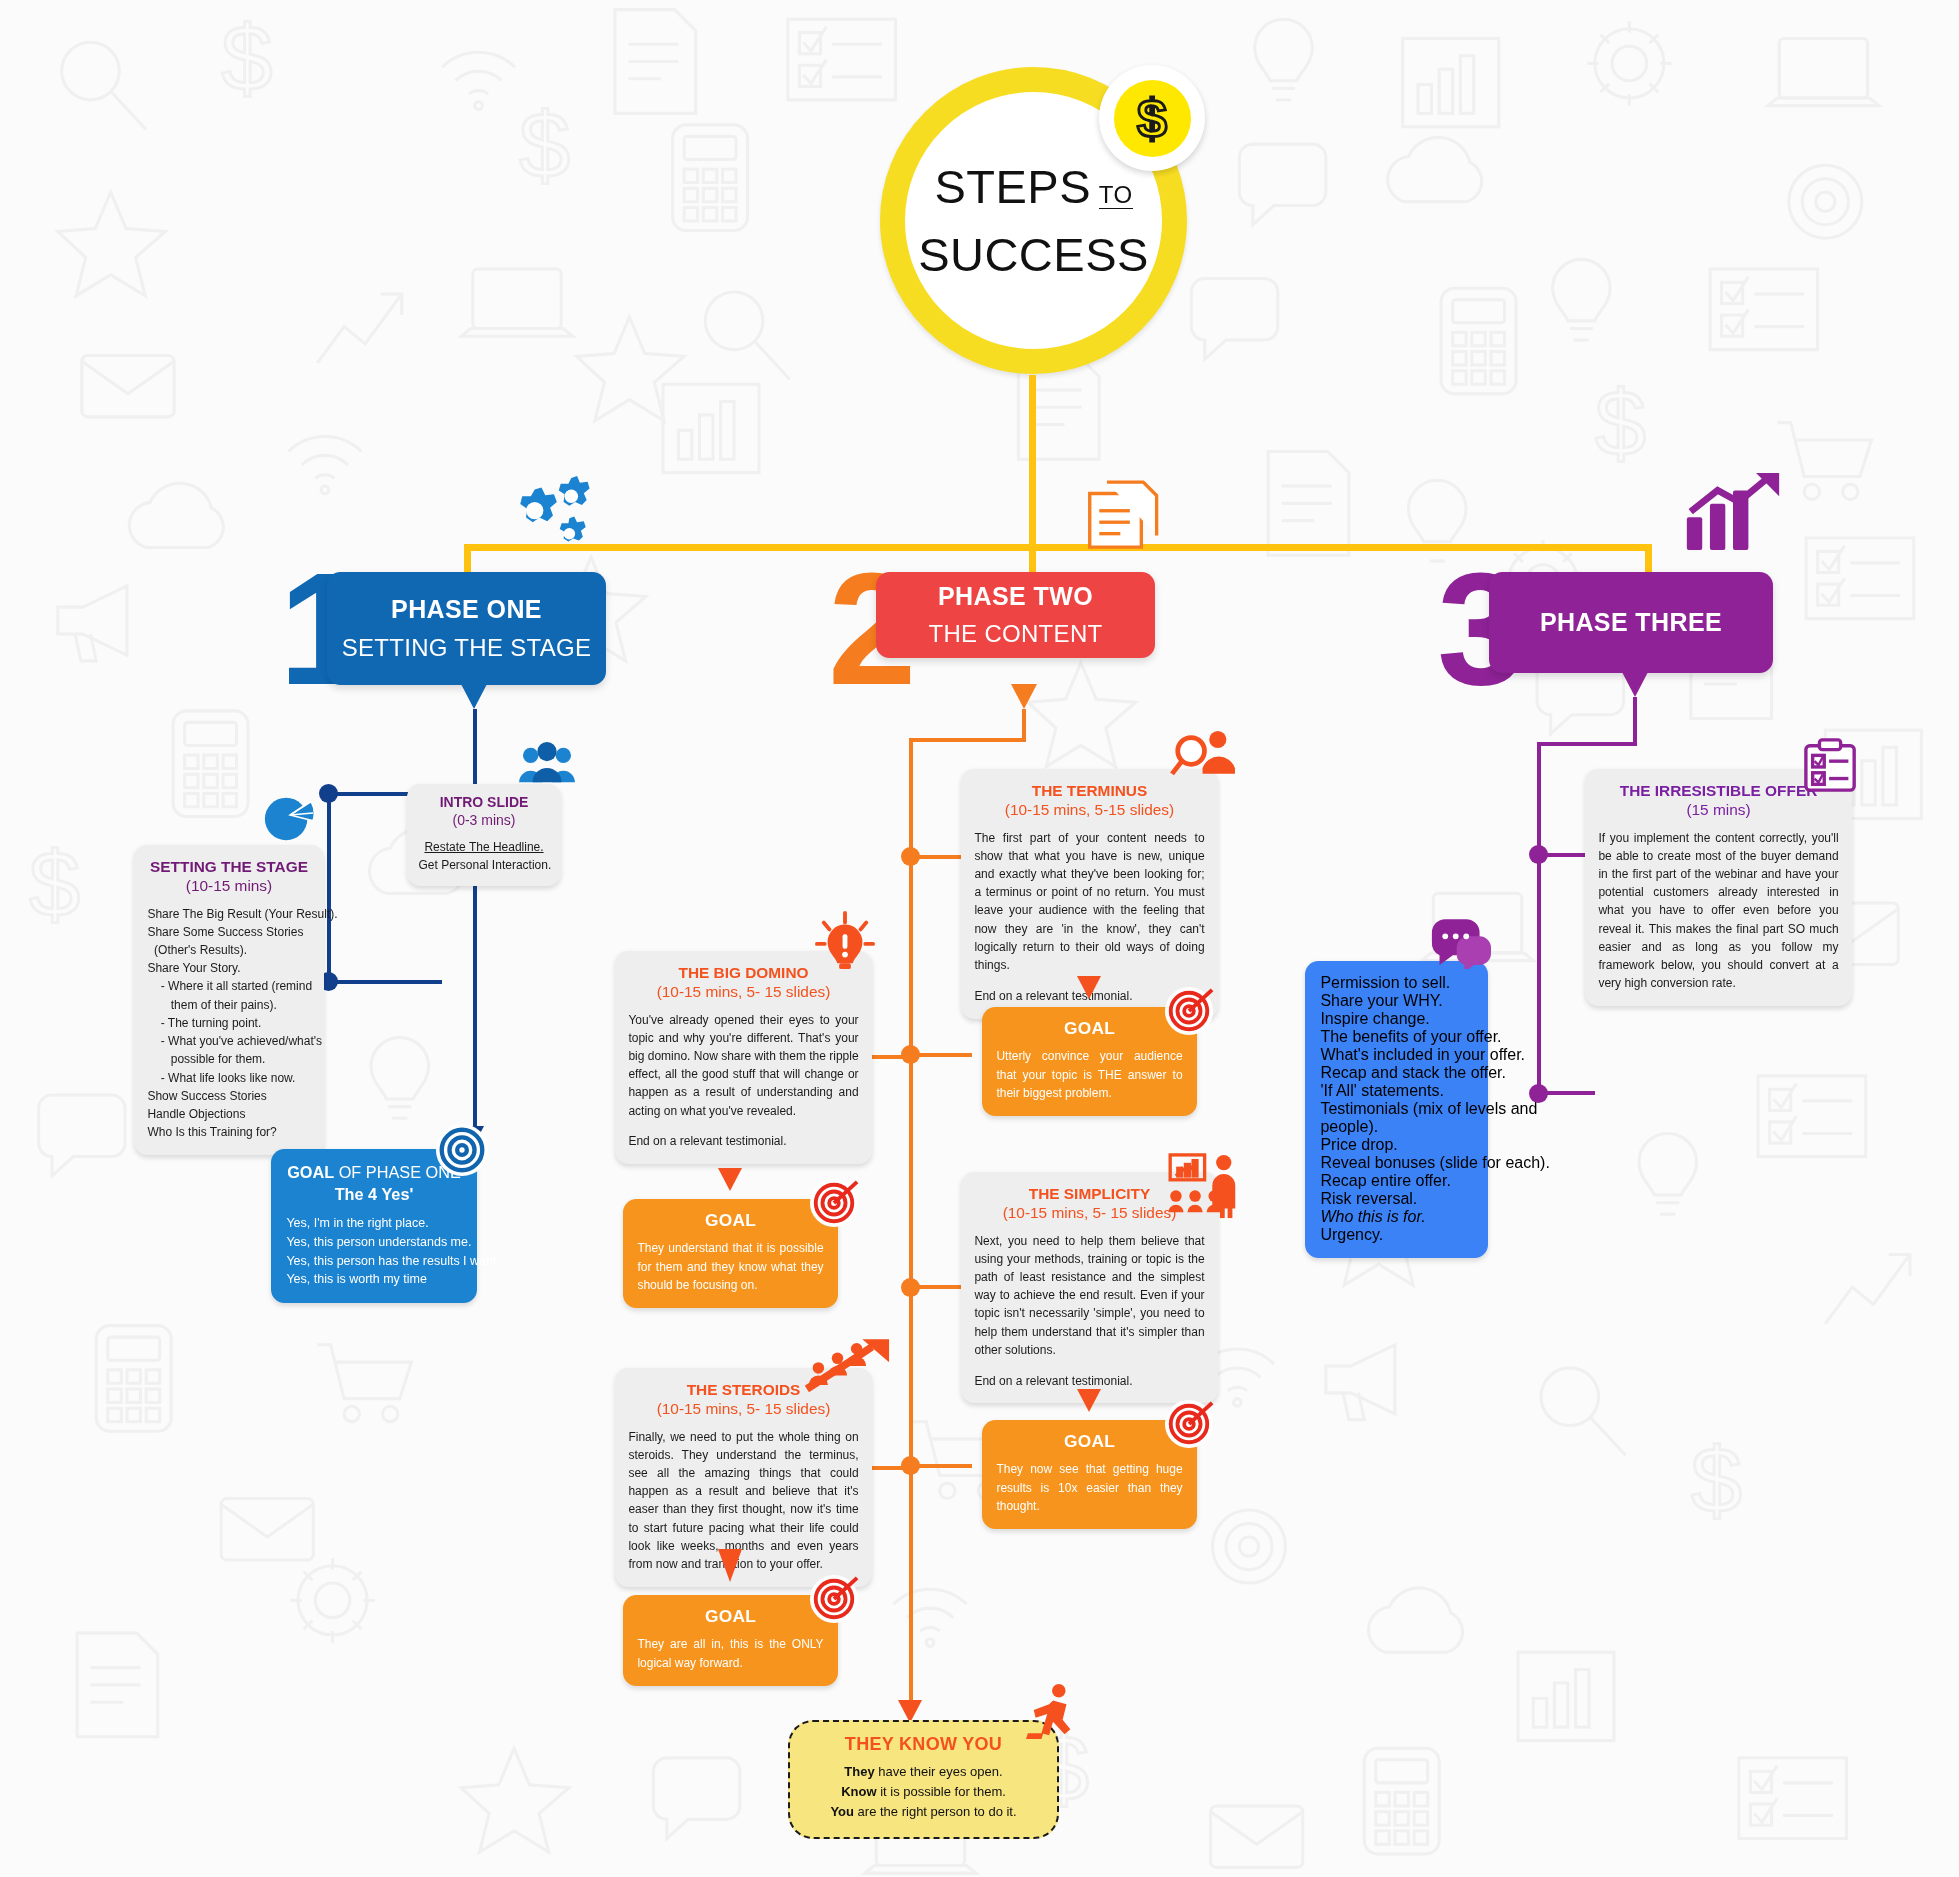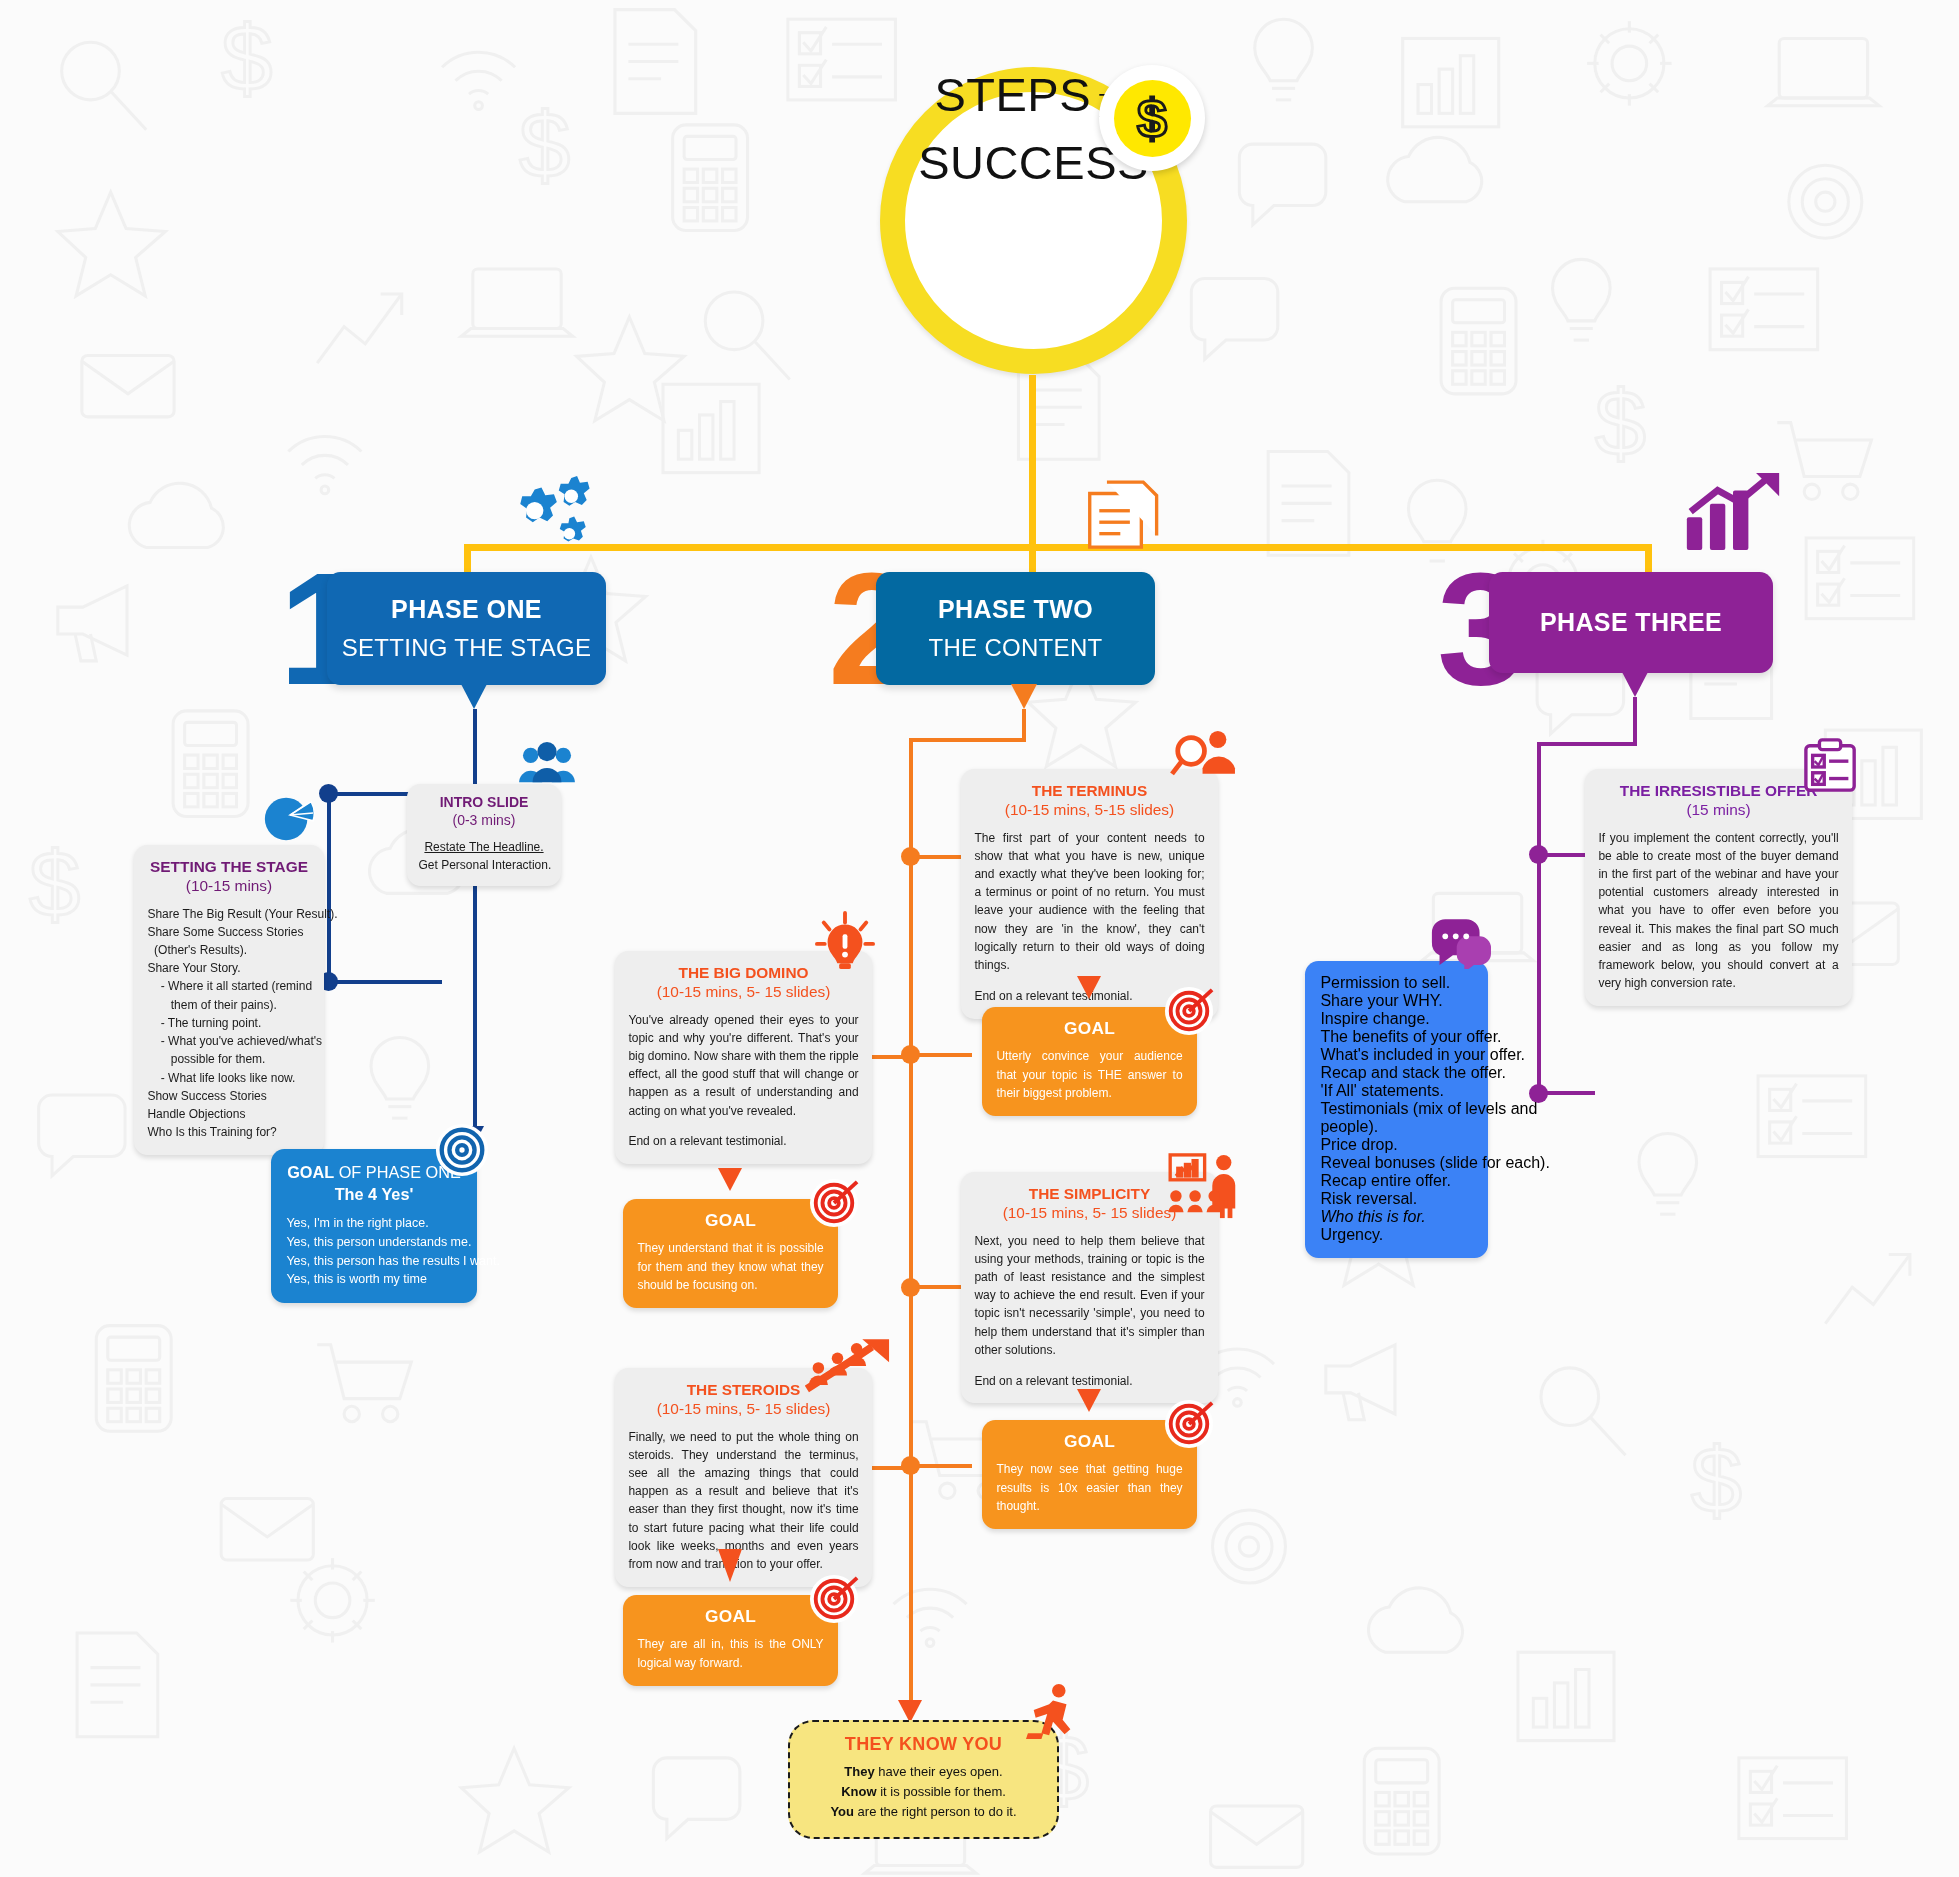--- a/index.html
+++ b/index.html
@@ -15,21 +15,21 @@
   #bgpattern { position:absolute; inset:0; opacity:1; pointer-events:none; }
 
   
   .title-ring{
     position:absolute; left:880px; top:67px; width:307px; height:307px;
     border-radius:50%; border:25px solid #f7dd22; background:#ffffff;
     box-shadow:0 2.9px 5.8px rgba(0,0,0,.10);
   }
   .title-text{
     position:absolute; left:880px; top:67px; width:307px; height:307px;
-    display:flex; flex-direction:column; align-items:center; 
+    display:flex; flex-direction:column; align-items:center; justify-content:center;
     gap:13.4px;
   }
   .title-line1{ font-size:47px; font-weight:400; color:#111; letter-spacing:0.5px; display:flex; align-items:baseline; gap:7.7px;}
   .title-to{ font-size:24px; border-bottom:1.9px solid #111; line-height:1.05; padding-bottom:1px;}
   .title-line2{ font-size:47px; font-weight:400; color:#111; letter-spacing:0.5px;}
   .coin{
     position:absolute; left:1099px; top:65px; width:106px; height:106px; border-radius:50%;
     background:#fff; box-shadow:0 2.9px 6.7px rgba(0,0,0,.17);
     display:flex; align-items:center; justify-content:center;
   }
@@ -419,21 +419,21 @@
   <svg class="ico" style="left:434px; top:1122px;" width="56" height="56" viewBox="0 0 58 58">
     <circle cx="29" cy="29" r="27" fill="#fff"></circle>
     <g fill="none" stroke="#1164ae" stroke-width="4.5">
       <circle cx="29" cy="29" r="21"></circle>
         <circle cx="29" cy="29" r="13"></circle>
         <circle cx="29" cy="29" r="5"></circle>
     </g>
   </svg>
 
   <div class="bignum" style="left:828px; top:550px; color:#f57c1f;">2</div>
-  <div class="phase" style="left:876px; top:572px; width:279px; height:113px; background:#0369a1;">
+  <div class="phase" style="left:876px; top:572px; width:279px; height:86px; background:#ef4444;">
     <div class="pt">PHASE TWO</div>
     <div class="ps">THE CONTENT</div>
   </div>
   <div class="notch" style="left:1011px; top:684px; border-left:13.4px solid transparent; border-right:13.4px solid transparent; border-top:25px solid #f57c1f;"></div>
 
   <div class="ln" style="left:909px; top:740px; width:3.8px; height:970px; background:#f57c1f;"></div>
   <div class="ln" style="left:909px; top:738px; width:117px; height:3.8px; background:#f57c1f;"></div>
   <div class="ln" style="left:1022px; top:709px; width:3.8px; height:31px; background:#f57c1f;"></div>
 
   <div class="ln" style="left:909px; top:855px; width:63px; height:3.8px; background:#f57c1f;"></div>

